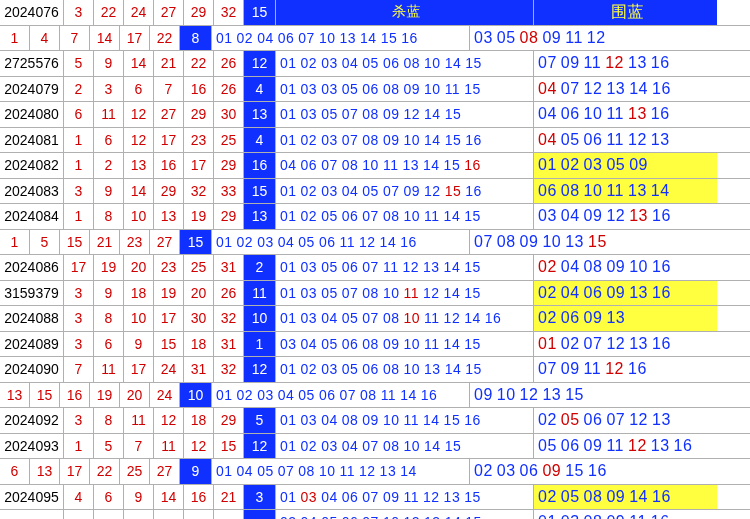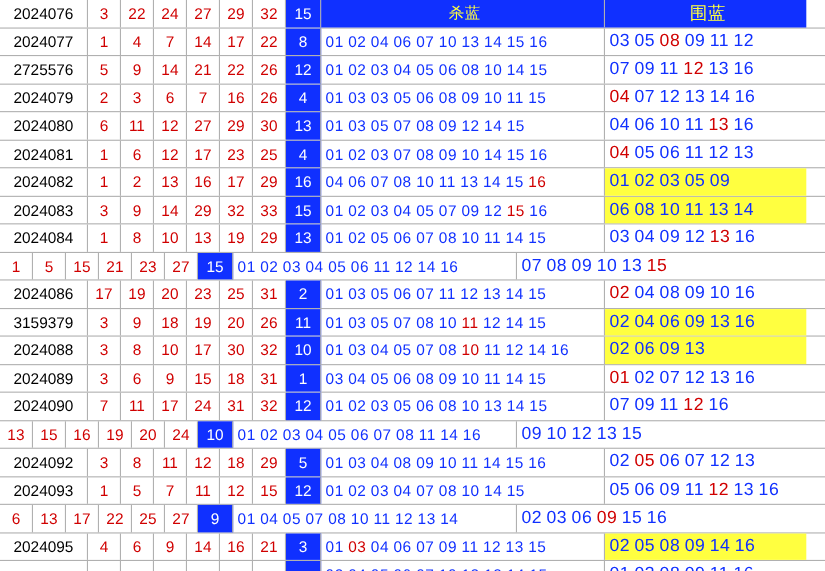--- a/index.html
+++ b/index.html
@@ -21,21 +21,21 @@
   }
   .cell {
     border-right: 1px solid #b0b0b0;
     display: flex;
     align-items: center;
     justify-content: center;
     box-sizing: border-box;
     white-space: nowrap;
     font-size: 14px;
   }
-  .period { width: 80px; color: #000; }
+  .period { width: 64px; color: #000; }
   .red { width: 30px; color: #d00000; font-weight: 500; }
   .blue-ball {
     width: 32px;
     background: #1030ff;
     color: #fff;
     font-weight: 500;
   }
   .kill { width: 258px; color: #1030ff; font-size: 14px; letter-spacing: 0.5px; }
   .wei  { width: 183px; color: #1030ff; font-size: 16px; letter-spacing: 0.5px; }
   .kill, .wei { padding-left: 4px; justify-content: flex-start; text-align: right; }
@@ -55,21 +55,20 @@
       <div class="cell red">22</div>
       <div class="cell red">24</div>
       <div class="cell red">27</div>
       <div class="cell red">29</div>
       <div class="cell red">32</div>
       <div class="cell blue-ball">15</div>
       <div class="cell kill hdr" style="justify-content: center;">杀蓝</div>
       <div class="cell wei hdr" style="justify-content: center;">围蓝</div>
     </div>
     <div class="row">
-      <div class="cell period">2024077</div>
       <div class="cell red">1</div>
       <div class="cell red">4</div>
       <div class="cell red">7</div>
       <div class="cell red">14</div>
       <div class="cell red">17</div>
       <div class="cell red">22</div>
       <div class="cell blue-ball">8</div>
       <div class="cell kill">
         <span class="tok">01</span>
         <span class="tok">02</span>

